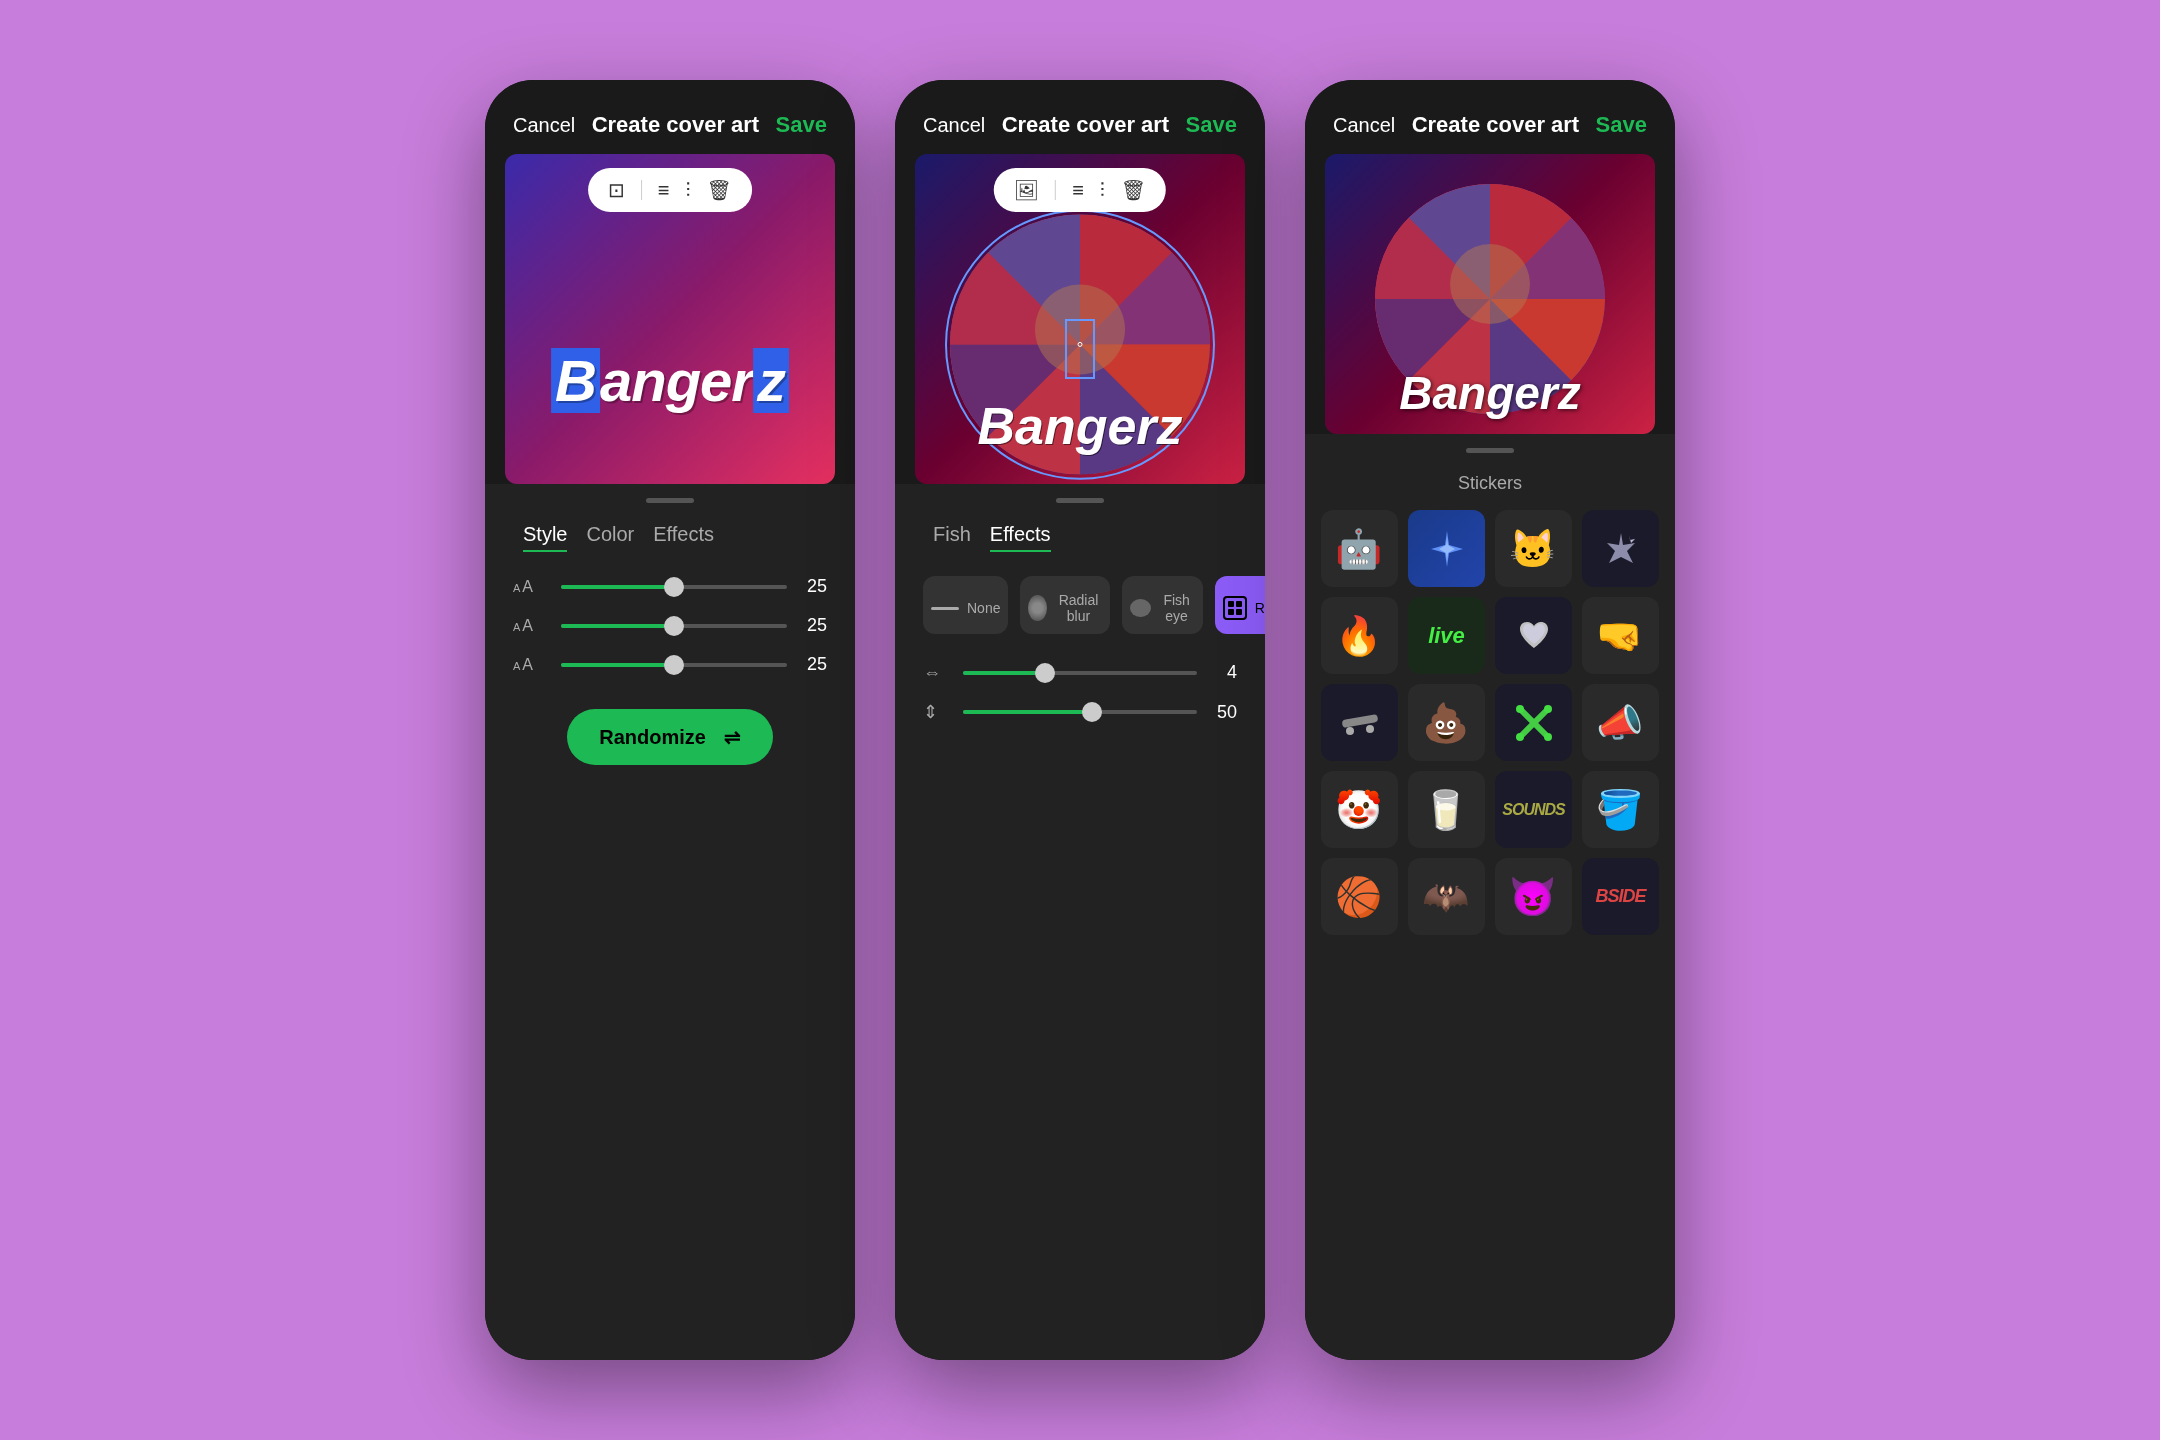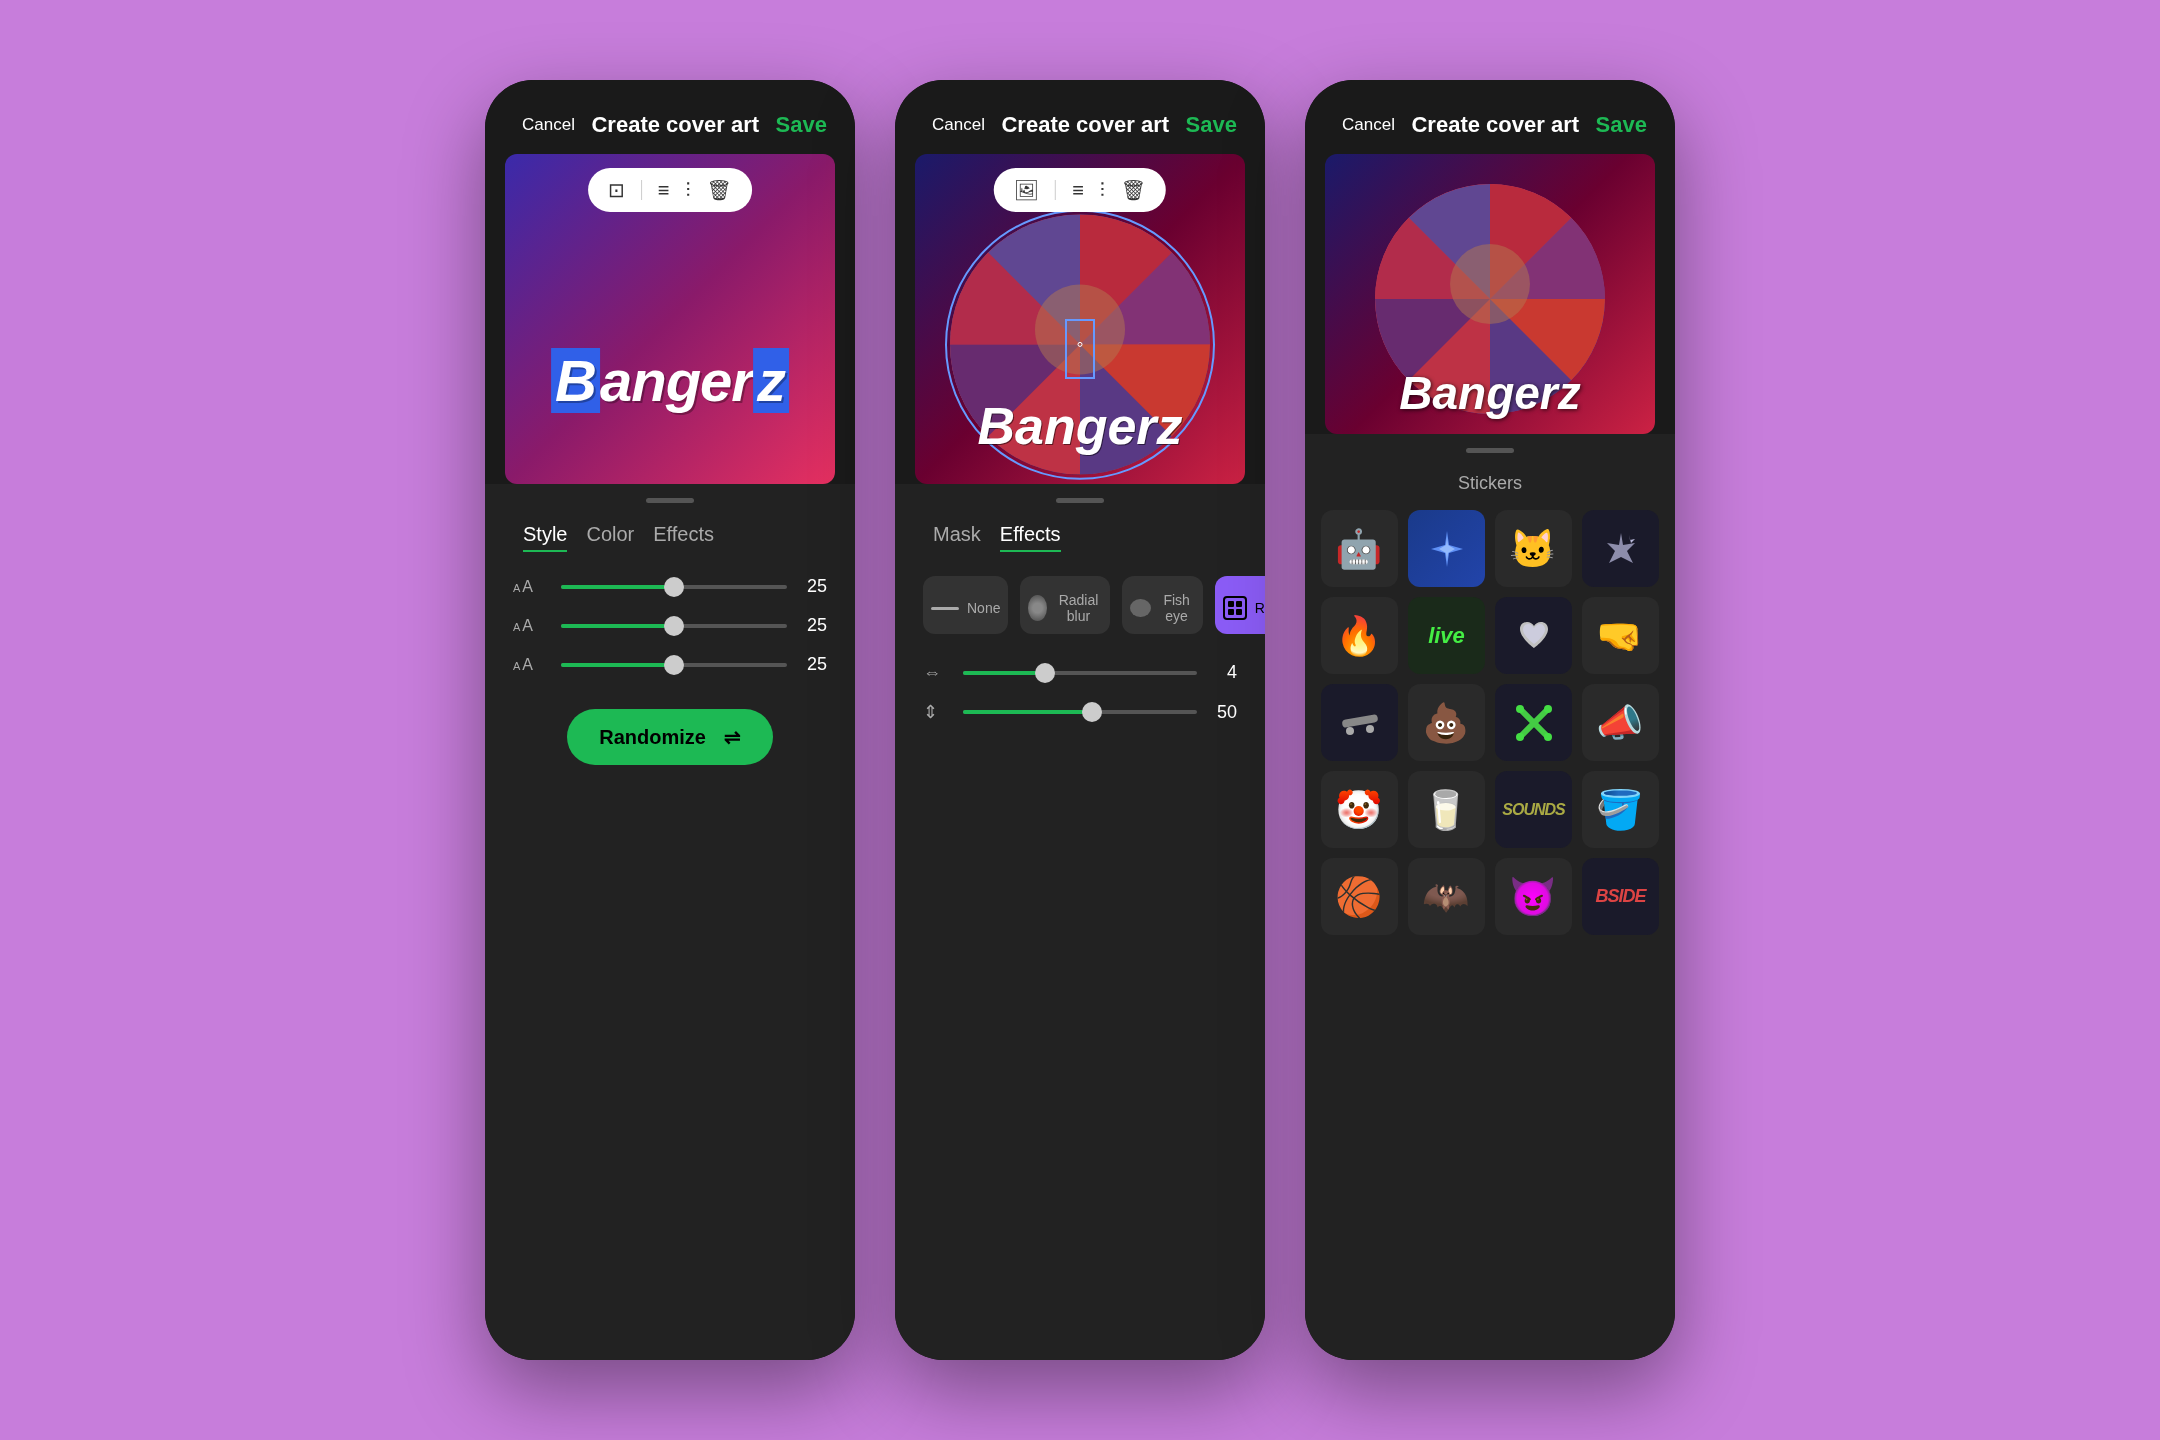--- a/index.html
+++ b/index.html
@@ -30,23 +30,22 @@
     .phone-header {
       display: flex;
       align-items: center;
       justify-content: space-between;
       padding: 32px 28px 16px;
       background: #1a1a1a;
     }
 
     .header-cancel {
       color: #fff;
-      font-size: 17px;
-      cursor: pointer;
-      margin-left: 9px;
+      font-size: 20px;
+      cursor: pointer;
     }
 
     .header-title {
       color: #fff;
       font-size: 22px;
       font-weight: 700;
     }
 
     .header-save {
       color: #1db954;
@@ -533,21 +532,21 @@
       </div>
     </div>
     <div class="bangerz-text2" style="bottom:28px;">
       Banger<span style="font-style:italic;">z</span>
     </div>
   </div>
 
   <div class="phone2-bottom">
     <div class="drag-handle"></div>
     <div class="tab-row">
-      <span class="tab-item">Mask</span>
+      <span class="tab-item">Fish</span>
       <span class="tab-item active">Effects</span>
     </div>
 
     <div class="effects-option-row">
       <button class="effect-btn">
         <div class="effect-none-line"></div>
         <span class="effect-btn-label">None</span>
       </button>
       <button class="effect-btn">
         <div class="radial-blur-icon"></div>

